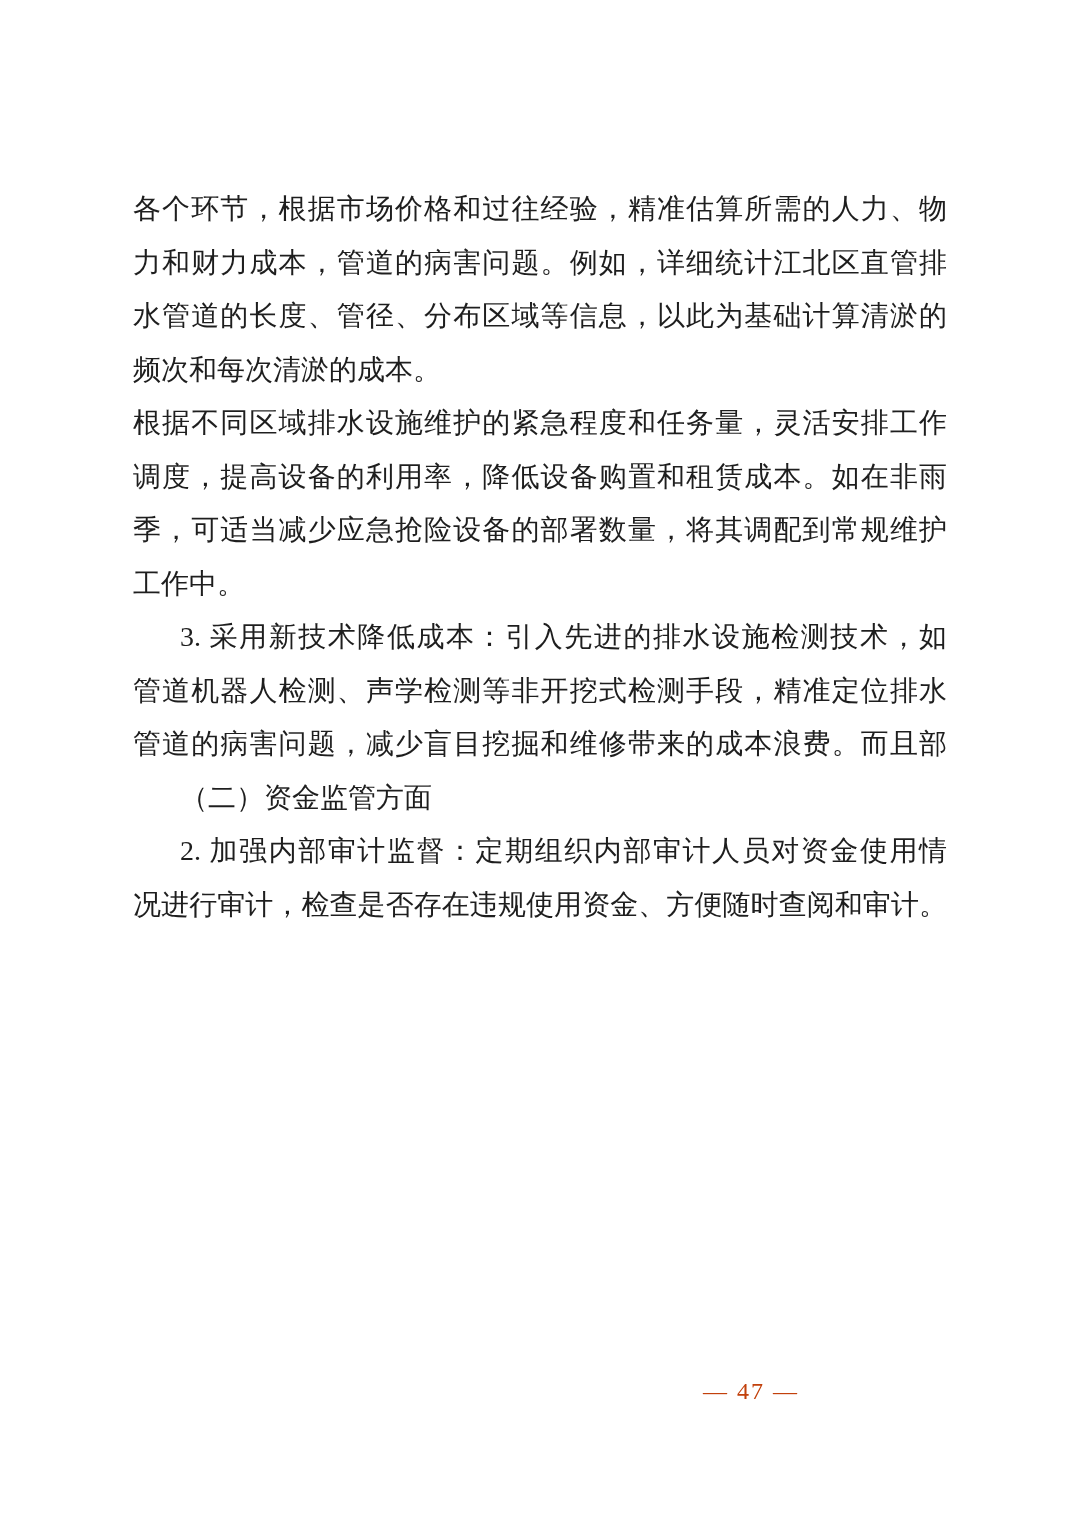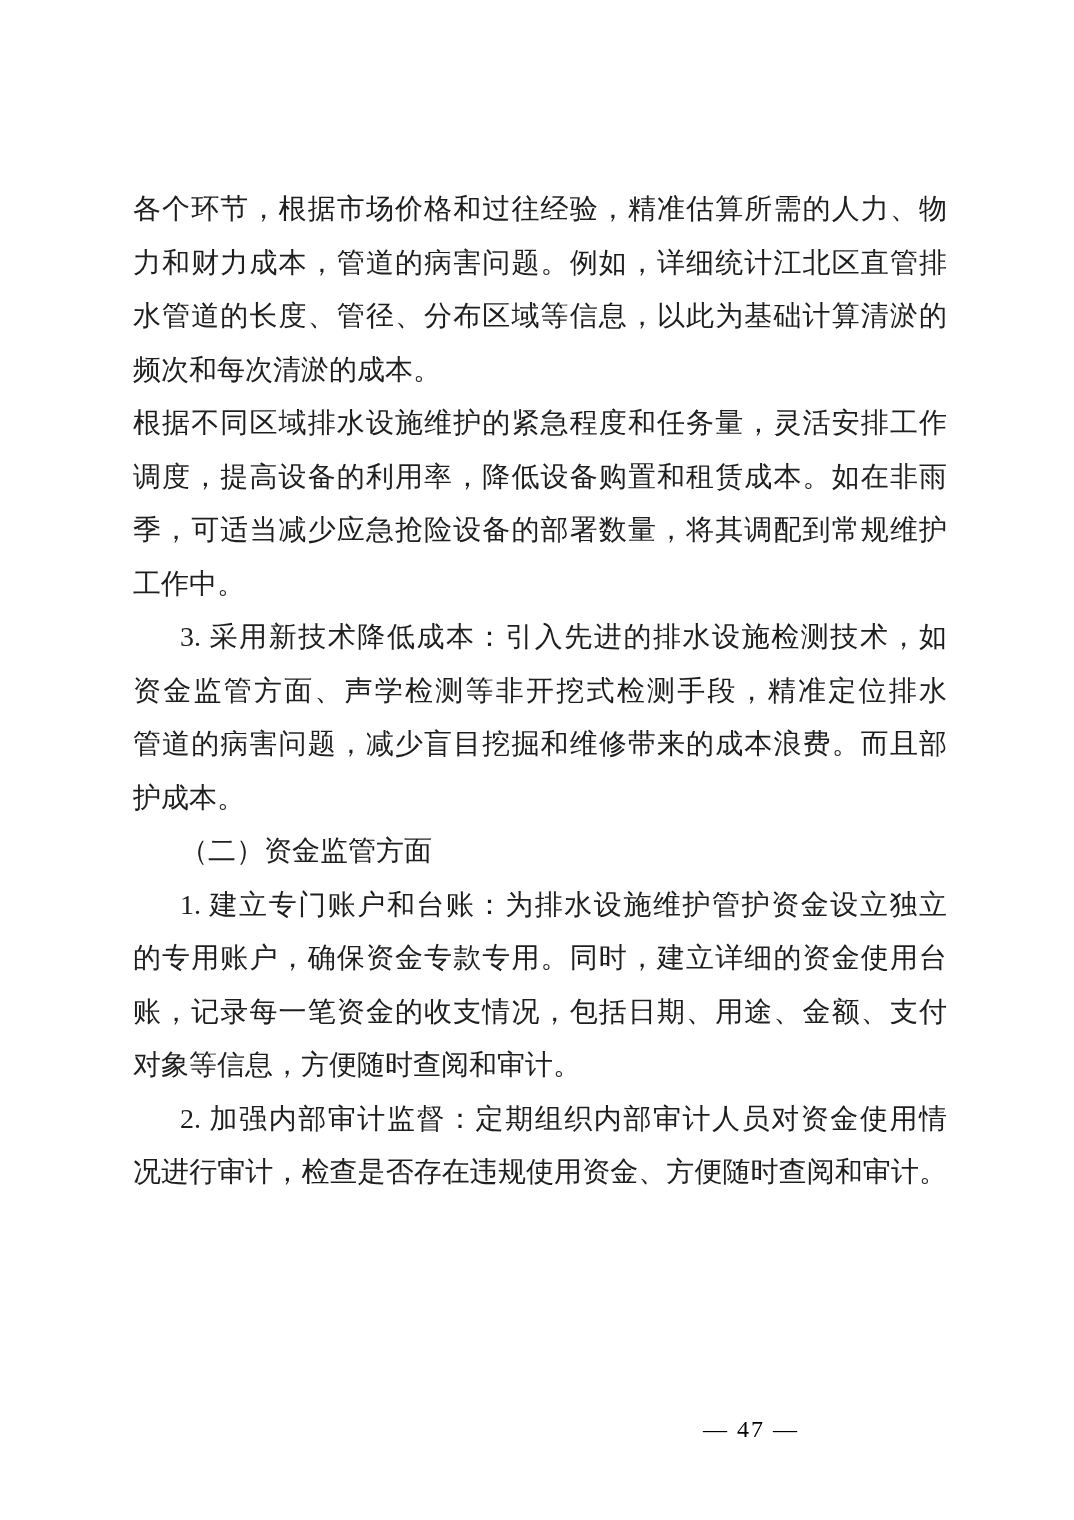--- a/index.html
+++ b/index.html
@@ -31,25 +31,25 @@
     text-align-last: justify;
   }
   .line.no-fill {
     text-align-last: left;
   }
   .line.indent {
     text-indent: 47px;
   }
   .page-footer {
     position: absolute;
-    top: 1416px;
+    top: 1378px;
     right: 164px;
     font-size: 24px;
     letter-spacing: 2px;
-    color: #000000;
+    color: #c2410c;
     font-family: "Liberation Serif", "DejaVu Serif", serif;
   }
 </style>
 </head>
 <body>
 
 <div class="page">
   <main class="content">
       <div class="para body">
         <div class="line">各个环节，根据市场价格和过往经验，精准估算所需的人力、物</div>
@@ -58,32 +58,25 @@
         <div class="line no-fill">频次和每次清淤的成本。</div>
       </div>
       <div class="para body">
         <div class="line">根据不同区域排水设施维护的紧急程度和任务量，灵活安排工作</div>
         <div class="line">调度，提高设备的利用率，降低设备购置和租赁成本。如在非雨</div>
         <div class="line">季，可适当减少应急抢险设备的部署数量，将其调配到常规维护</div>
         <div class="line no-fill">工作中。</div>
       </div>
       <div class="para body">
         <div class="line indent">3. 采用新技术降低成本：引入先进的排水设施检测技术，如</div>
-        <div class="line">资金监管方面、声学检测等非开挖式检测手段，精准定位排水</div>
+        <div class="line">管道机器人检测、声学检测等非开挖式检测手段，精准定位排水</div>
         <div class="line">管道的病害问题，减少盲目挖掘和维修带来的成本浪费。而且部</div>
-        <div class="line no-fill">护成本。</div>
       </div>
       <div class="para heading">
         <div class="line no-fill indent">（二）资金监管方面</div>
-      </div>
-      <div class="para body">
-        <div class="line indent">1. 建立专门账户和台账：为排水设施维护管护资金设立独立</div>
-        <div class="line">的专用账户，确保资金专款专用。同时，建立详细的资金使用台</div>
-        <div class="line">账，记录每一笔资金的收支情况，包括日期、用途、金额、支付</div>
-        <div class="line no-fill">对象等信息，方便随时查阅和审计。</div>
       </div>
       <div class="para body">
         <div class="line indent">2. 加强内部审计监督：定期组织内部审计人员对资金使用情</div>
         <div class="line">况进行审计，检查是否存在违规使用资金、方便随时查阅和审计。</div>
       </div>
     </main>
   <footer class="page-footer">
     <span>— 47 —</span>
   </footer>
 </div>

